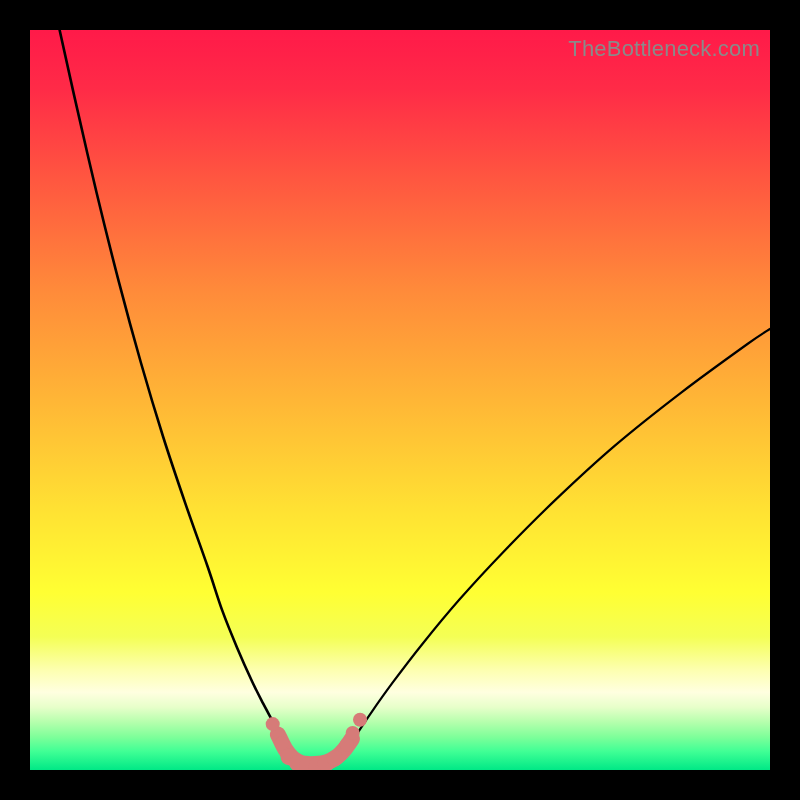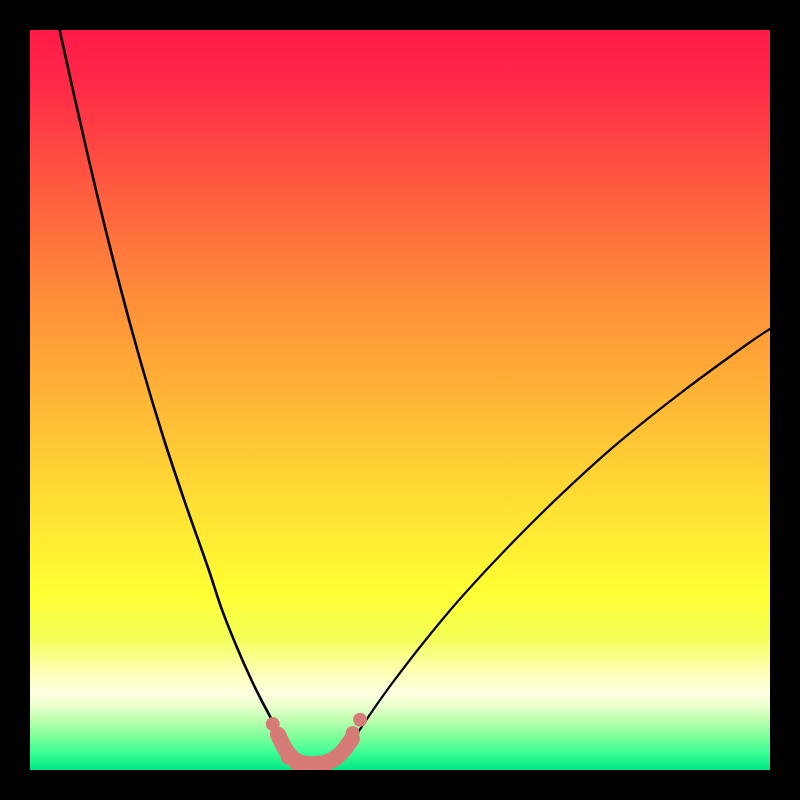--- a/index.html
+++ b/index.html
@@ -86,14 +86,15 @@
           <circle cx="277.5" cy="735.56" r="8.51" fill="#d67b78"></circle>
           <circle cx="287.11999999999995" cy="735.56" r="8.51" fill="#d67b78"></circle>
           <circle cx="296" cy="733.34" r="8.51" fill="#d67b78"></circle>
           <circle cx="304.88000000000005" cy="728.16" r="8.14" fill="#d67b78"></circle>
           <circle cx="316.71999999999997" cy="714.84" r="7.03" fill="#d67b78"></circle>
           <circle cx="322.64" cy="703" r="7.03" fill="#d67b78"></circle>
           <circle cx="330.04" cy="689.68" r="7.03" fill="#d67b78"></circle>
         </g>
     </svg>
 
+    <div class="watermark">TheBottleneck.com</div>
   </div>
 </div>
 
 </body></html>

